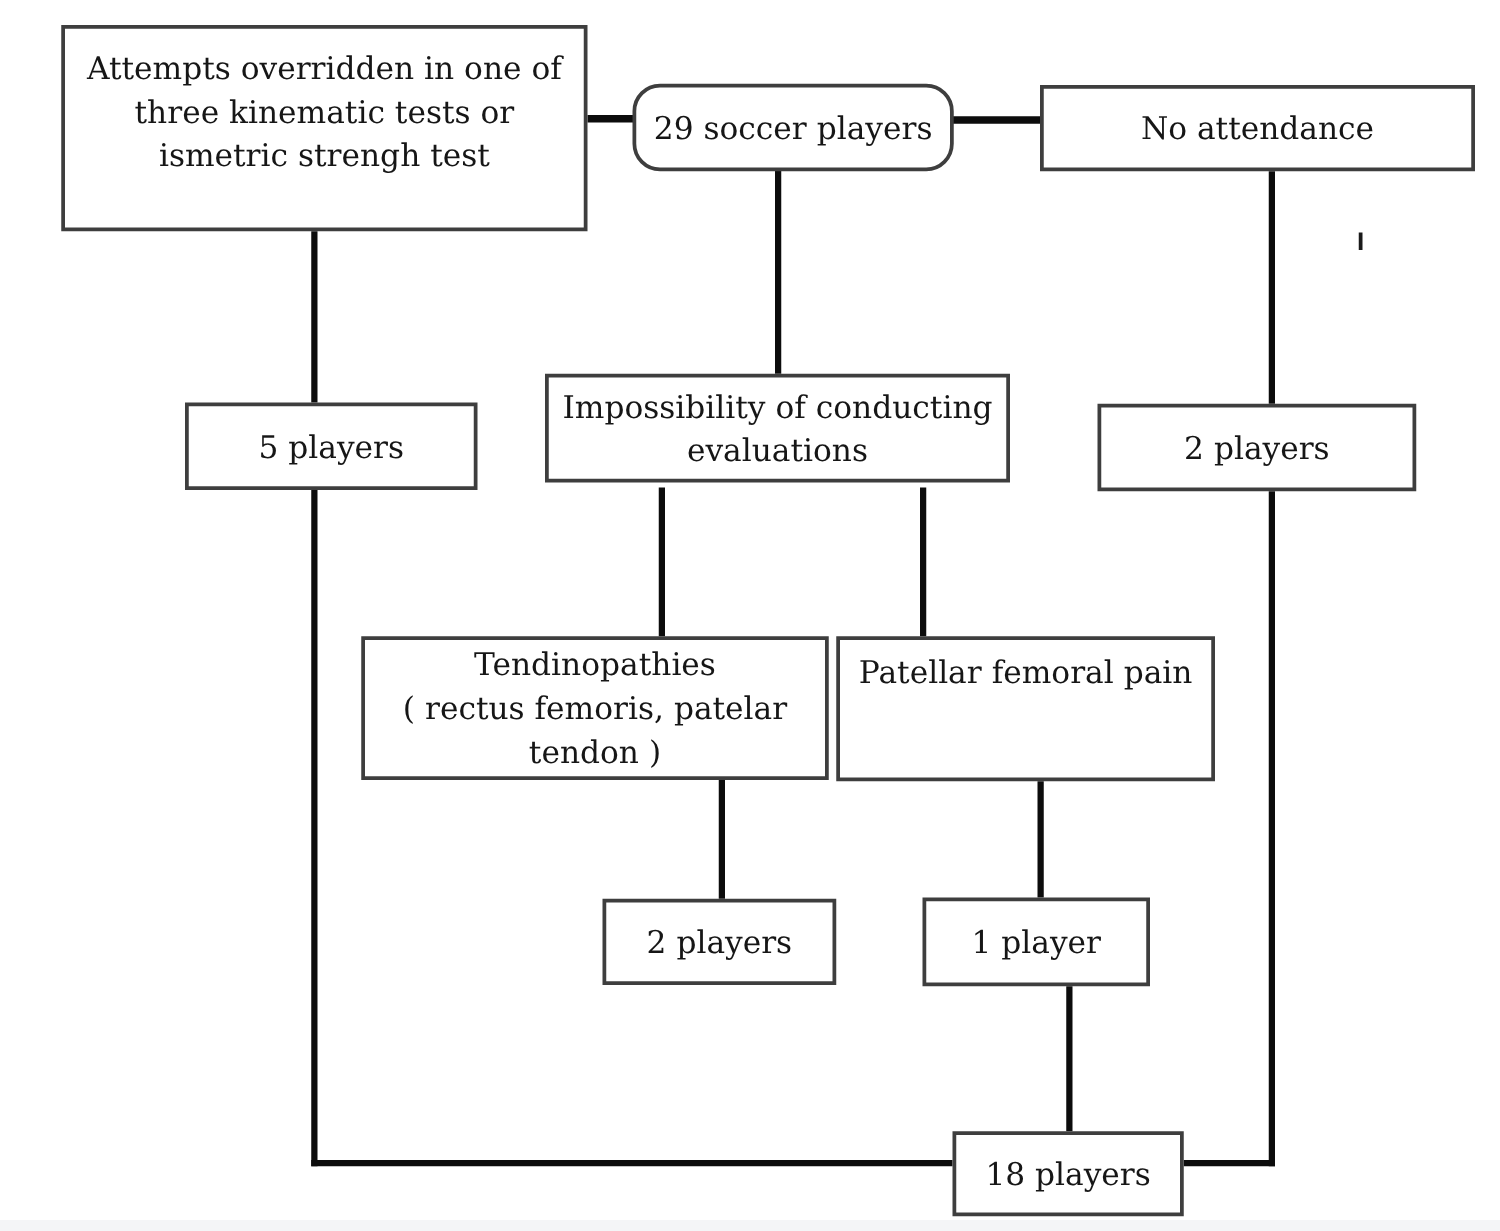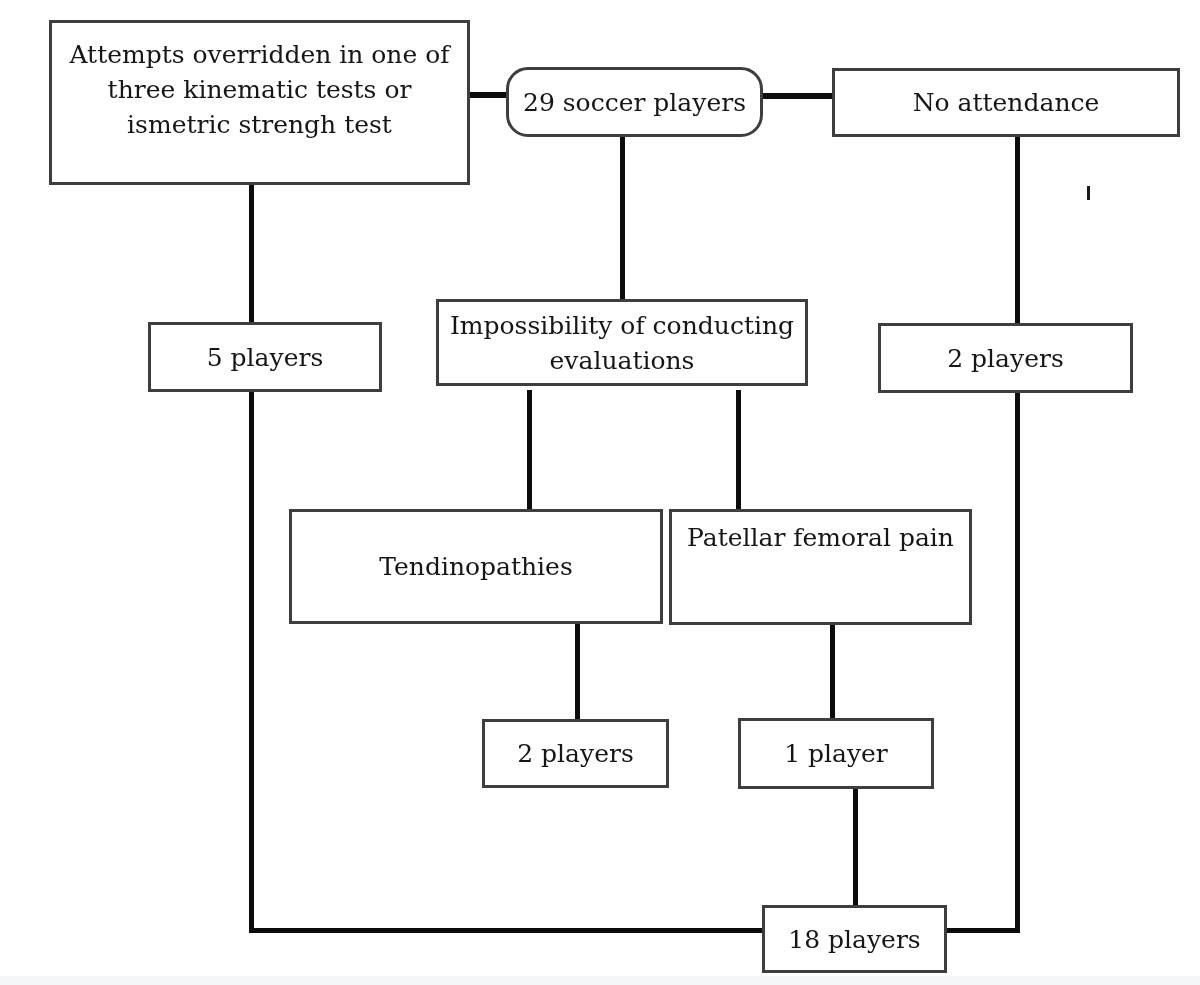--- a/index.html
+++ b/index.html
@@ -40,21 +40,21 @@
   
   .n-attempts   { left: 17px;  top: 20px;  width: 421px; height: 165px; justify-content: flex-start; padding-top: 14px; margin-left: 32px; }
   .n-soccer     { left: 506px; top: 67px;  width: 257px; height: 70px; border-radius: 22px; }
   .n-noattend   { left: 832px; top: 68px;  width: 348px; height: 69px; justify-content: center; }
   .n-five       { left: 148px; top: 322px; width: 234px; height: 70px; }
   .n-imposs     { left: 436px; top: 299px; width: 372px; height: 87px; padding: 0 4px; }
   .n-twoexcl    { left: 878px; top: 323px; width: 255px; height: 70px; }
   .n-tendino    { left: 256px; top: 509px; width: 374px; height: 115px; margin-left: 33px; }
   .n-patellar   { left: 669px; top: 509px; width: 303px; height: 116px; justify-content: flex-start; padding-top: 8px; text-align: center; }
   .n-twotend    { left: 482px; top: 719px; width: 187px; height: 69px; }
-  .n-oneplayer  { left: 738px; top: 718px; width: 196px; height: 71px; }
+  .n-oneplayer  { left: 738px; top: 718px; width: 182px; height: 71px; }
   .n-nineteen   { left: 762px; top: 905px; width: 185px; height: 68px; }
   
   .c-a-b   { left: 435px;  top: 92px;  width: 73px;  height: 6px; }
   .c-b-c   { left: 761px;  top: 93px;  width: 73px;  height: 6px; }
   .c-a-d   { left: 249px;  top: 183px; width: 5px;   height: 141px; }
   .c-d-bot { left: 249px;  top: 390px; width: 5px;   height: 543px; }
   .c-botl  { left: 249px;  top: 928px; width: 516px; height: 5px; }
   .c-b-e   { left: 620px;  top: 135px; width: 5px;   height: 166px; }
   .c-e-g   { left: 527px;  top: 390px; width: 5px;   height: 121px; }
   .c-e-h   { left: 736px;  top: 390px; width: 5px;   height: 121px; }
@@ -120,20 +120,21 @@
   <div class="node n-imposs">
     <span class="lbl">Impossibility of conducting evaluations</span>
   </div>
 
   <div class="node n-twoexcl">
     <span class="lbl">2 players</span>
   </div>
 
   <div class="node n-tendino">
     <span class="lbl">Tendinopathies</span>
+    <span class="lbl">( rectus femoris, patelar tendon )</span>
   </div>
 
   <div class="node n-patellar">
     <span class="lbl">Patellar femoral pain</span>
   </div>
 
   <div class="node n-twotend">
     <span class="lbl">2 players</span>
   </div>
 

